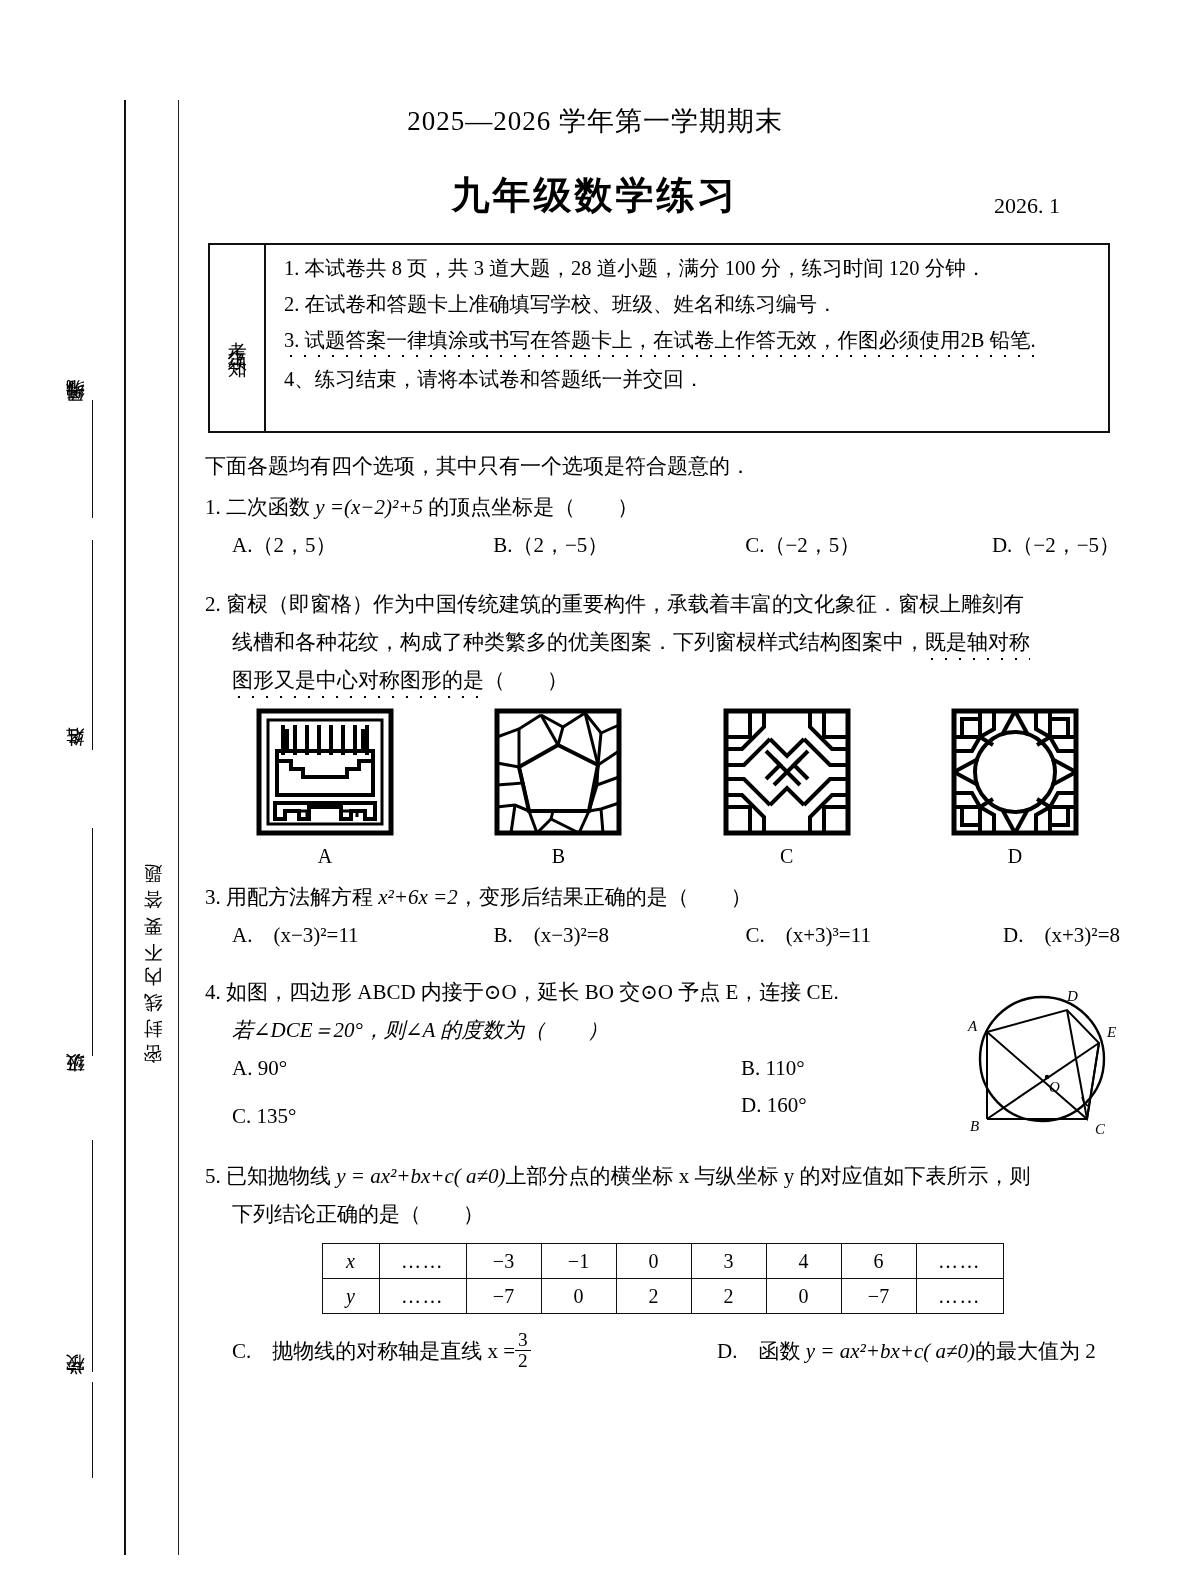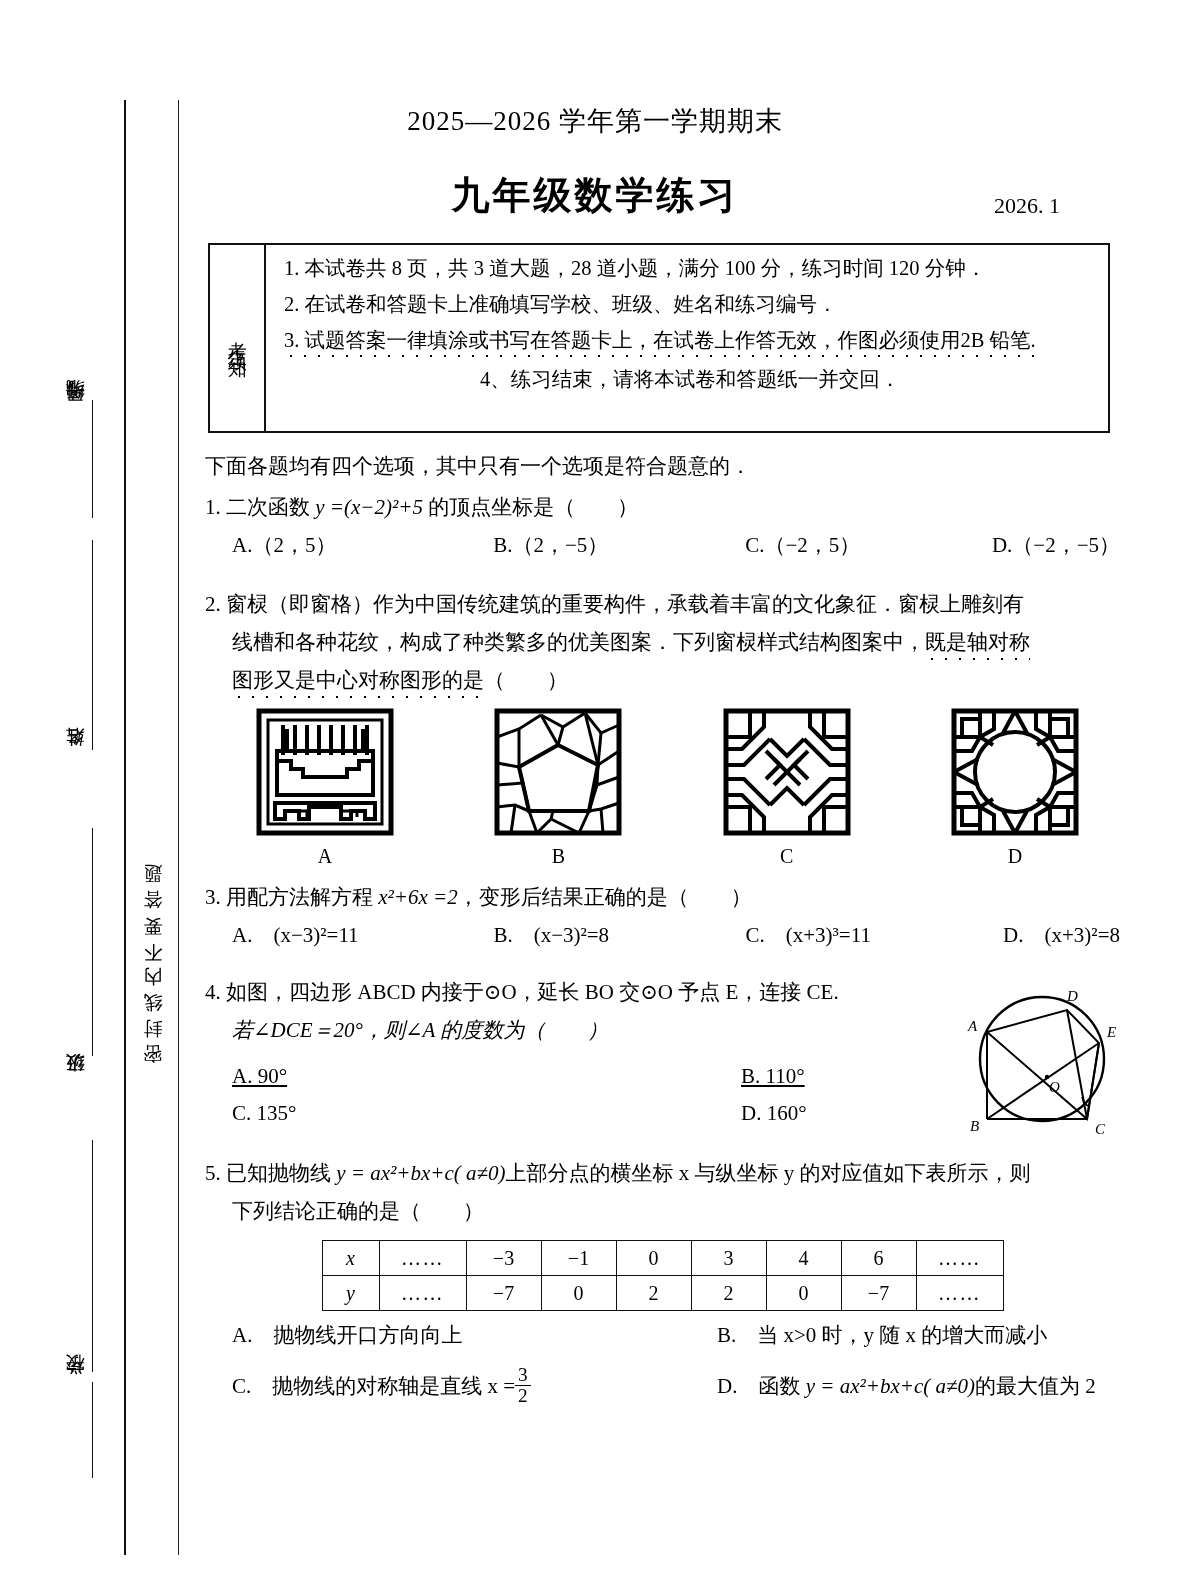--- a/index.html
+++ b/index.html
@@ -135,21 +135,21 @@
   <div class="notice" style="left:208px;top:243px;width:902px;height:190px;">
     <div class="notice-label">
       <span>考生须知</span>
     </div>
     <div class="notice-body">
       <p>1. 本试卷共 8 页，共 3 道大题，28 道小题，满分 100 分，练习时间 120 分钟．</p>
       <p>2. 在试卷和答题卡上准确填写学校、班级、姓名和练习编号．</p>
       <p>
         <span class="dotted">3. 试题答案一律填涂或书写在答题卡上，在试卷上作答无效，作图必须使用2B 铅笔.</span>
       </p>
-      <p style="margin-top:12px;text-align:center;">4、练习结束，请将本试卷和答题纸一并交回．</p>
+      <p style="margin-top:12px;">4、练习结束，请将本试卷和答题纸一并交回．</p>
     </div>
   </div>
 
   <div class="content">
 
     <p class="lead">下面各题均有四个选项，其中只有一个选项是符合题意的．</p>
 
     <div style="margin-top:6px;">
       <p class="q">
         <span>1.</span>
@@ -321,26 +321,26 @@
         <div>D.　(x+3)²=8</div>
       </div>
     </div>
 
     <div style="margin-top:26px;position:relative;">
       <p class="q" style="max-width:700px;">
         <span>4.</span>
         <span>如图，四边形 ABCD 内接于⊙O，延长 BO 交⊙O 予点 E，连接 CE.</span>
       </p>
       <p class="q q-indent" style="max-width:700px;font-style:italic;">若∠DCE＝20°，则∠A 的度数为（　　）</p>
-      <div class="opts" style="margin-top:17px;text-decoration:underline;">
+      <div class="opts" style="margin-top:9px;">
         <div style="width:464px;">A. 90°</div>
         <div>B. 110°</div>
       </div>
       <div class="opts" style="margin-top:12px;">
-        <div style="width:464px;">C. 135°</div>
+        <div style="width:464px;margin-top:11px;">C. 135°</div>
         <div>D. 160°</div>
       </div>
 
       <div class="circfig" style="top:4px;right:-12px;">
         <svg width="178" height="158" viewBox="0 0 178 158">
           <circle cx="88" cy="80" r="62" fill="none" stroke="#000" stroke-width="2.4"></circle>
 
           <polygon points="33,53 113,31 145,64 133,140" fill="none" stroke="#000" stroke-width="2"></polygon>
           <line x1="33" y1="53" x2="33" y2="140" stroke="#000" stroke-width="2"></line>
           <line x1="33" y1="140" x2="133" y2="140" stroke="#000" stroke-width="2"></line>
@@ -393,24 +393,20 @@
             <td>2</td>
             <td>2</td>
             <td>0</td>
             <td>−7</td>
             <td class="dots">……</td>
           </tr>
         </tbody>
           </table>
       </div>
 
-      <div class="opts" style="margin-top:10px;">
-        <div style="width:440px;">A.　抛物线开口方向向上</div>
-        <div>B.　当 x&gt;0 时，y 随 x 的增大而减小</div>
-      </div>
       <div class="opts" style="margin-top:16px;align-items:center;">
         <div style="width:440px;">
           <span>C.　抛物线的对称轴是直线 x =</span><span class="frac"><span class="num">3</span><span class="den">2</span></span>
         </div>
         <div>
           <span>D.　函数 </span><i class="m">y = ax²+bx+c( a≠0)</i><span>的最大值为 2</span>
         </div>
       </div>
     </div>
 

